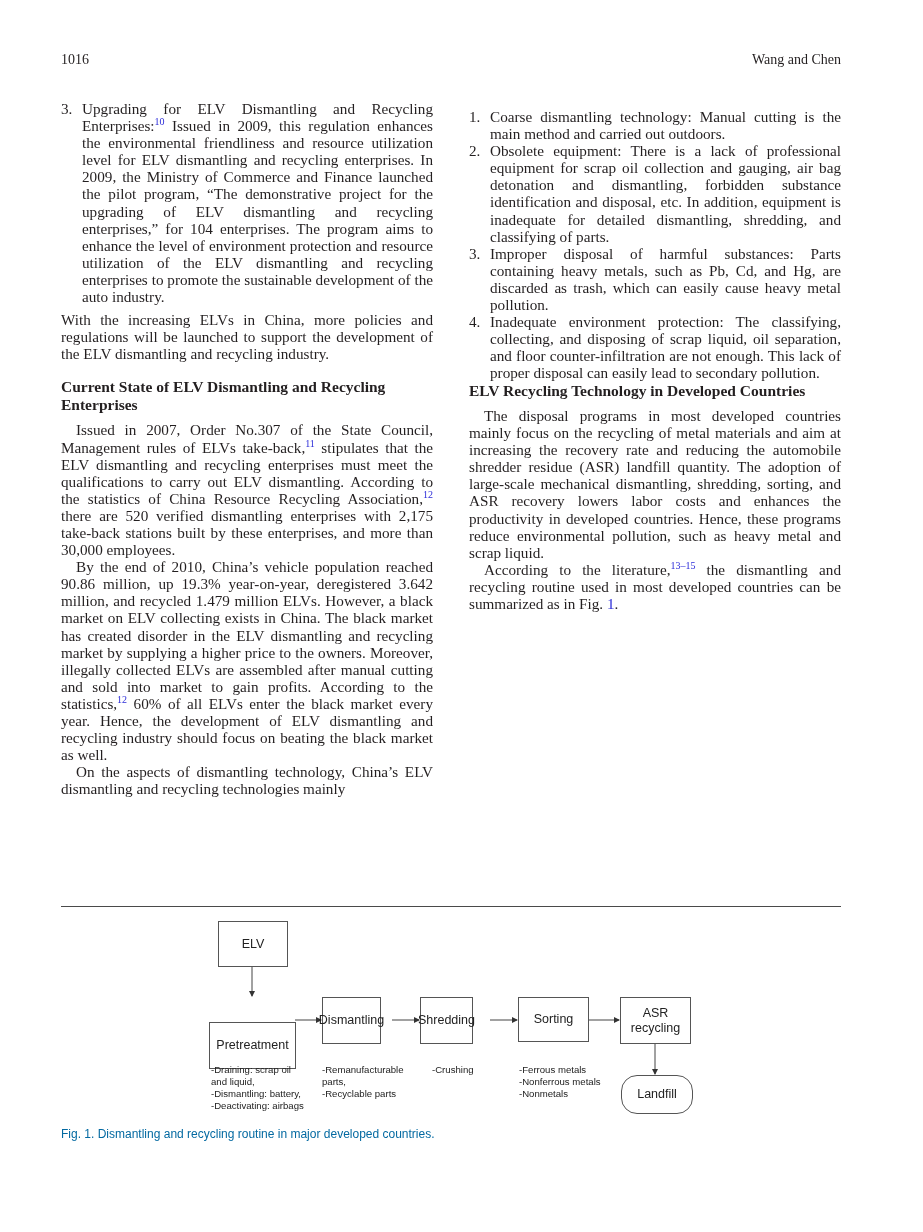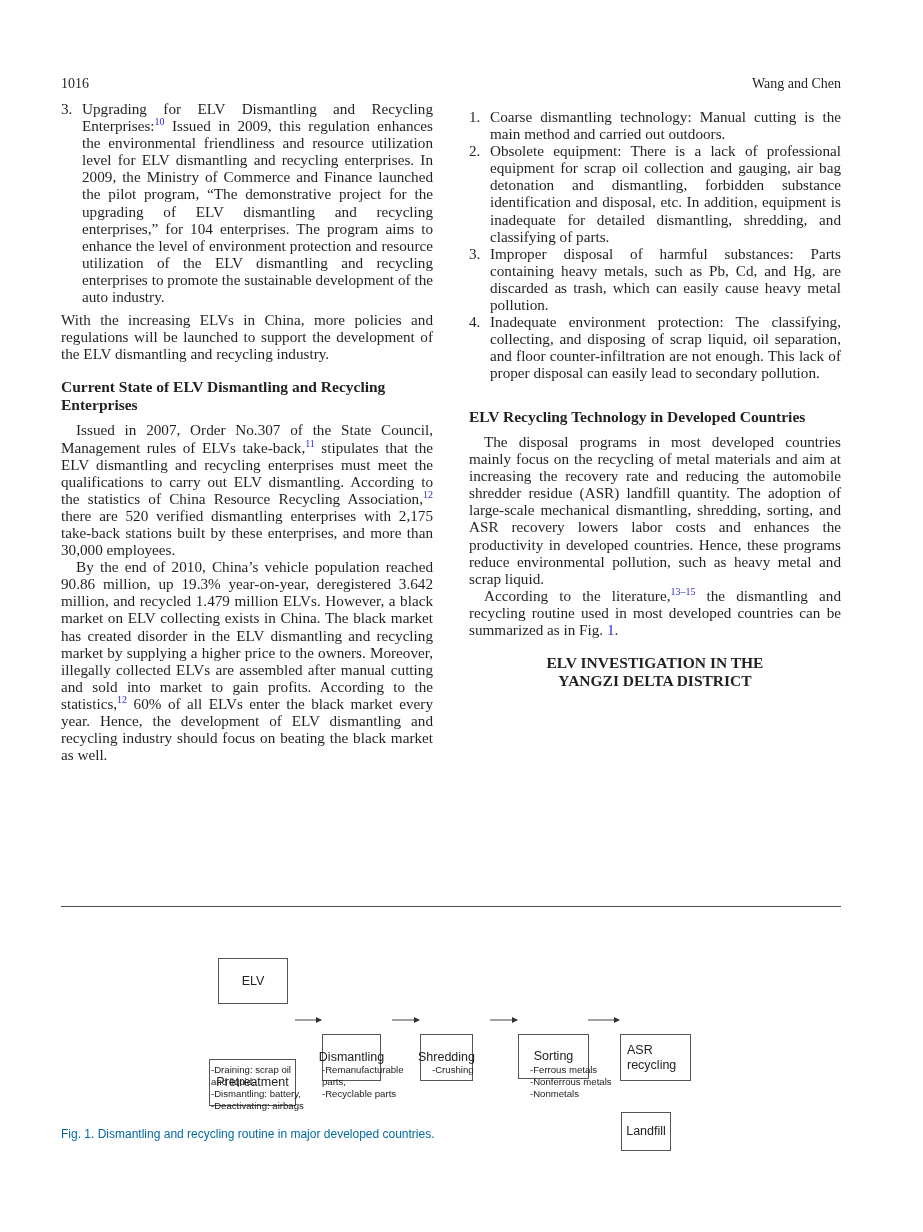--- a/index.html
+++ b/index.html
@@ -1,35 +1,35 @@
 <!DOCTYPE html>
 <html><head>
 <meta charset="utf-8">
 <style>
   html, body { margin: 0; padding: 0; background: #ffffff; }
   body { width: 923px; height: 1232px; position: relative; overflow: hidden; color: #231f20; }
   .serif { font-family: "Liberation Serif", "DejaVu Serif", serif; }
   .sans { font-family: "Liberation Sans", "DejaVu Sans", sans-serif; }
-  .running-head { position: absolute; top: 76px; font-size: 14px; font-family: Liberation Serif, serif; }
+  .running-head { position: absolute; top: 52px; font-size: 14px; font-family: Liberation Serif, serif; }
   #page-num { left: 61px; }
   #authors { right: 82px; }
   .col { position: absolute; top: 100px; width: 372px; font-size: 15.2px; line-height: 17.1px; text-align: justify; }
   #col-left { left: 61px; }
   #col-right { left: 469px; }
   .col p { margin: 0; }
   .indent { text-indent: 15px; }
   .list { margin: 0; padding: 0; list-style: none; }
   .list li { position: relative; padding-left: 21px; }
   .list li .num { position: absolute; left: 0; top: 0; }
   .head { font-weight: bold; text-align: left; font-size: 15.5px; line-height: 17.5px; }
   .sec-head { font-weight: bold; text-align: center; font-size: 15.5px; line-height: 17.5px; }
   sup.ref { color: #2b2bd8; font-size: 10px; line-height: 0; vertical-align: 6px; }
   a.figref { color: #2b2bd8; text-decoration: none; }
   #fig-rule { position: absolute; left: 61px; top: 906px; width: 780px; height: 1px; background: #4a4a4a; }
-  .box { position: absolute; border: 1px solid #555; box-sizing: border-box; display: flex; align-items: center; justify-content: center; font-size: 12.5px; line-height: 15px; color: #222; background: #fff; margin-top: 37px; }
+  .box { position: absolute; border: 1px solid #555; box-sizing: border-box; display: flex; align-items: center; justify-content: center; text-align: center; font-size: 12.5px; line-height: 15px; color: #222; background: #fff; }
   .note { position: absolute; font-size: 9.6px; line-height: 12px; color: #222; white-space: pre-line; }
   svg#arrows { position: absolute; left: 0; top: 0; }
   #fig-caption { position: absolute; left: 61px; top: 1127px; font-size: 12px; color: #0369a1; text-align: center; }
 </style>
 </head>
 <body>
 
 <div id="page-num" class="running-head serif">1016</div>
 <div id="authors" class="running-head serif">Wang and Chen</div>
 
@@ -37,33 +37,33 @@
   <ul class="list">
     <li>
       <span class="num">3.</span>
       <span>Upgrading for ELV Dismantling and Recycling Enterprises:</span><sup class="ref">10</sup><span> Issued in 2009, this regulation enhances the environmental friendliness and resource utilization level for ELV dismantling and recycling enterprises. In 2009, the Ministry of Commerce and Finance launched the pilot program, “The demonstrative project for the upgrading of ELV dismantling and recycling enterprises,” for 104 enterprises. The program aims to enhance the level of environment protection and resource utilization of the ELV dismantling and recycling enterprises to promote the sustainable development of the auto industry.</span>
     </li>
   </ul>
   <p style="margin-top:6px">With the increasing ELVs in China, more policies and regulations will be launched to support the development of the ELV dismantling and recycling industry.</p>
   <p class="head" style="margin-top:16px">Current State of ELV Dismantling and Recycling Enterprises</p>
   <p class="indent" style="margin-top:8px"><span>Issued in 2007, Order No.307 of the State Council, Management rules of ELVs take-back,</span><sup class="ref">11</sup><span> stipulates that the ELV dismantling and recycling enterprises must meet the qualifications to carry out ELV dismantling. According to the statistics of China Resource Recycling Association,</span><sup class="ref">12</sup><span> there are 520 verified dismantling enterprises with 2,175 take-back stations built by these enterprises, and more than 30,000 employees.</span></p>
   <p class="indent"><span>By the end of 2010, China’s vehicle population reached 90.86 million, up 19.3% year-on-year, deregistered 3.642 million, and recycled 1.479 million ELVs. However, a black market on ELV collecting exists in China. The black market has created disorder in the ELV dismantling and recycling market by supplying a higher price to the owners. Moreover, illegally collected ELVs are assembled after manual cutting and sold into market to gain profits. According to the statistics,</span><sup class="ref">12</sup><span> 60% of all ELVs enter the black market every year. Hence, the development of ELV dismantling and recycling industry should focus on beating the black market as well.</span></p>
+  <p class="indent">On the aspects of dismantling technology, China’s ELV dismantling and recycling technologies mainly</p>
 </div>
 
 <div id="col-right" class="col serif">
   <ul class="list" style="margin-top:8px">
     <li><span class="num">1.</span><span>Coarse dismantling technology: Manual cutting is the main method and carried out outdoors.</span></li>
     <li><span class="num">2.</span><span>Obsolete equipment: There is a lack of professional equipment for scrap oil collection and gauging, air bag detonation and dismantling, forbidden substance identification and disposal, etc. In addition, equipment is inadequate for detailed dismantling, shredding, and classifying of parts.</span></li>
     <li><span class="num">3.</span><span>Improper disposal of harmful substances: Parts containing heavy metals, such as Pb, Cd, and Hg, are discarded as trash, which can easily cause heavy metal pollution.</span></li>
     <li><span class="num">4.</span><span>Inadequate environment protection: The classifying, collecting, and disposing of scrap liquid, oil separation, and floor counter-infiltration are not enough. This lack of proper disposal can easily lead to secondary pollution.</span></li>
   </ul>
-  <p class="head" style="margin-top:26px">ELV Recycling Technology in Developed Countries</p>
+  <p class="head" style="">ELV Recycling Technology in Developed Countries</p>
   <p class="indent" style="margin-top:8px">The disposal programs in most developed countries mainly focus on the recycling of metal materials and aim at increasing the recovery rate and reducing the automobile shredder residue (ASR) landfill quantity. The adoption of large-scale mechanical dismantling, shredding, sorting, and ASR recovery lowers labor costs and enhances the productivity in developed countries. Hence, these programs reduce environmental pollution, such as heavy metal and scrap liquid.</p>
   <p class="indent"><span>According to the literature,</span><sup class="ref">13–15</sup><span> the dismantling and recycling routine used in most developed countries can be summarized as in Fig. </span><a class="figref" href="#fig-caption">1</a><span>.</span></p>
-  <p class="sec-head" style="margin-top:16px; padding:0 50px">ELV INVESTIGATION IN THE YANGZI DELTA DISTRICT</p>
 </div>
 
 <div id="fig-rule"></div>
 
 <svg id="arrows" width="923" height="1232">
   <defs>
     <marker id="ah" markerWidth="6" markerHeight="6" refX="5" refY="3" orient="auto">
       <path d="M0,0 L6,3 L0,6 Z" fill="#333"></path>
     </marker>
   </defs>
@@ -86,29 +86,29 @@
   </div>
 <div class="box sans" style="left:420px; top:997px; width:53px; height:47px;">
     <span>Shredding</span>
   </div>
 <div class="box sans" style="left:518px; top:997px; width:71px; height:45px;">
     <span>Sorting</span>
   </div>
 <div class="box sans" style="left:620px; top:997px; width:71px; height:47px; padding:0 6px;">
     <span>ASR recycling</span>
   </div>
-<div class="box sans" style="left:621px; top:1075px; width:50px; height:39px;">
+<div class="box sans" style="left:621px; top:1075px; width:72px; height:39px;border-radius:16px;">
     <span>Landfill</span>
   </div>
 
 <div class="note sans" style="left:211px; top:1064px;">-Draining: scrap oil
 and liquid,
 -Dismantling: battery,
 -Deactivating: airbags</div>
 <div class="note sans" style="left:322px; top:1064px;">-Remanufacturable
 parts,
 -Recyclable parts</div>
 <div class="note sans" style="left:432px; top:1064px;">-Crushing</div>
-<div class="note sans" style="left:530px; top:1064px;">-Ferrous metals
+<div class="note sans" style="left:519px; top:1064px;">-Ferrous metals
 -Nonferrous metals
 -Nonmetals</div>
 
 <div id="fig-caption" class="sans">Fig. 1.  Dismantling and recycling routine in major developed countries.</div>
 
 </body></html>

